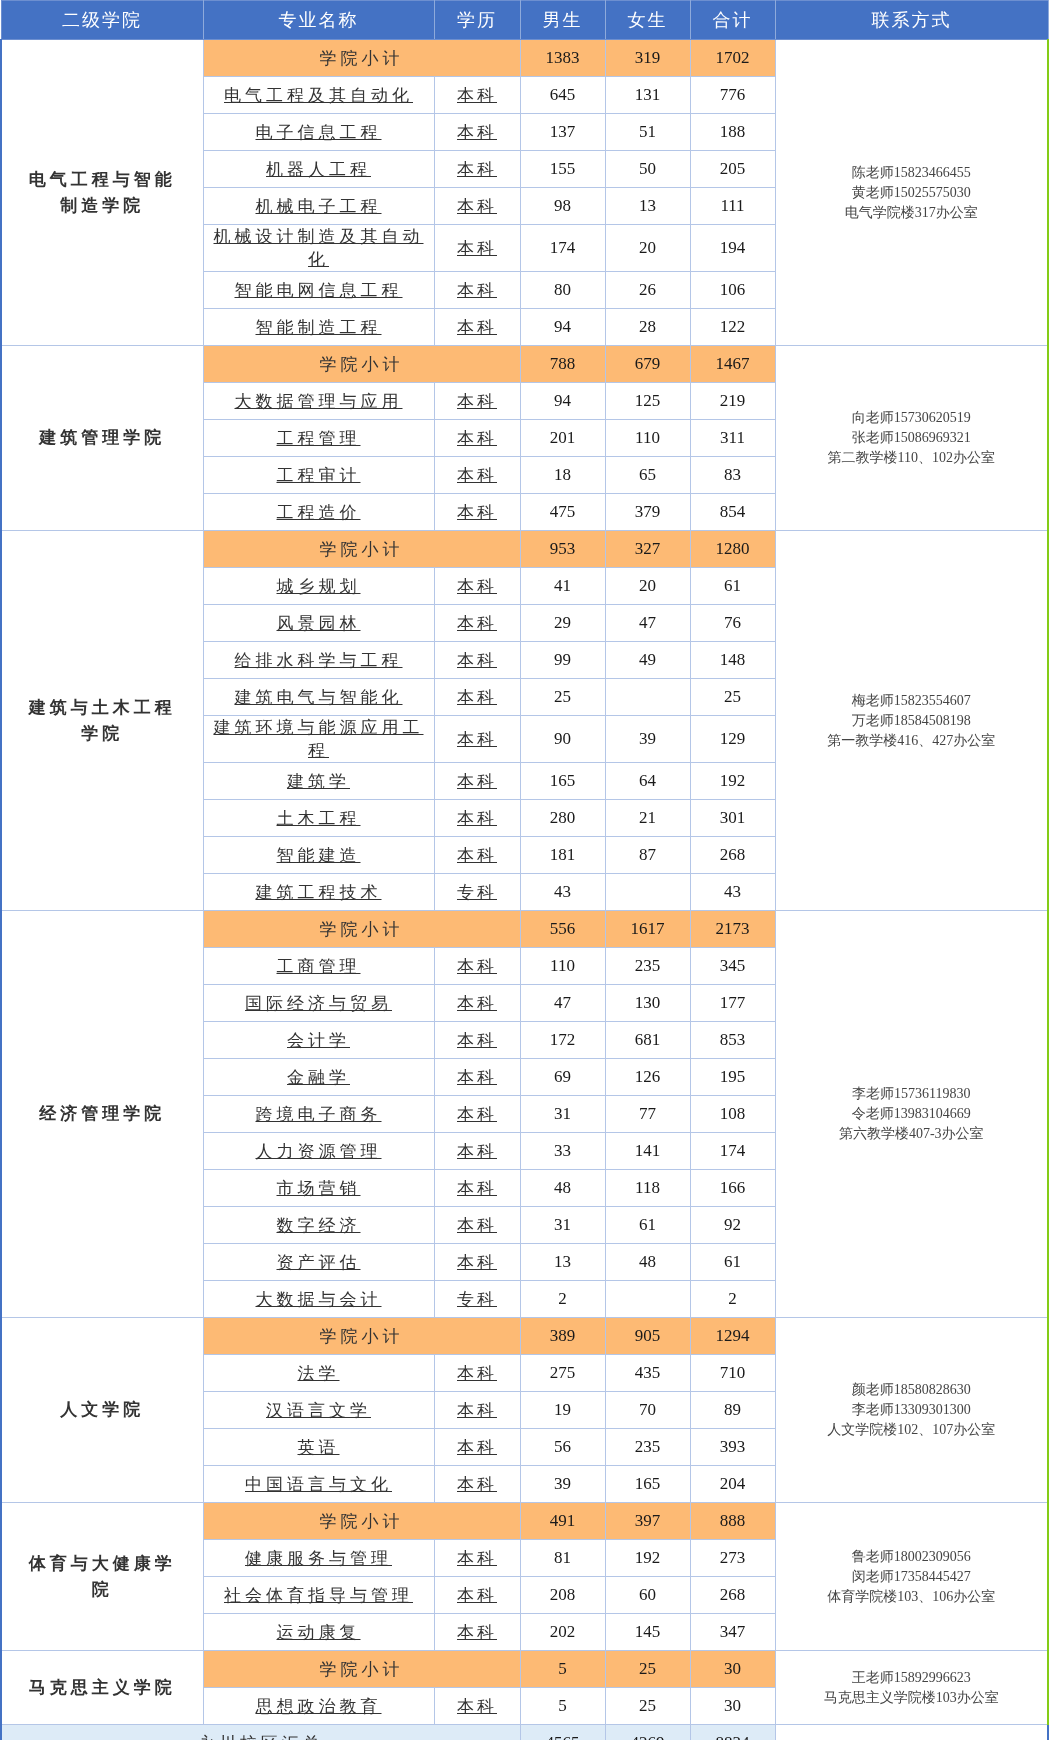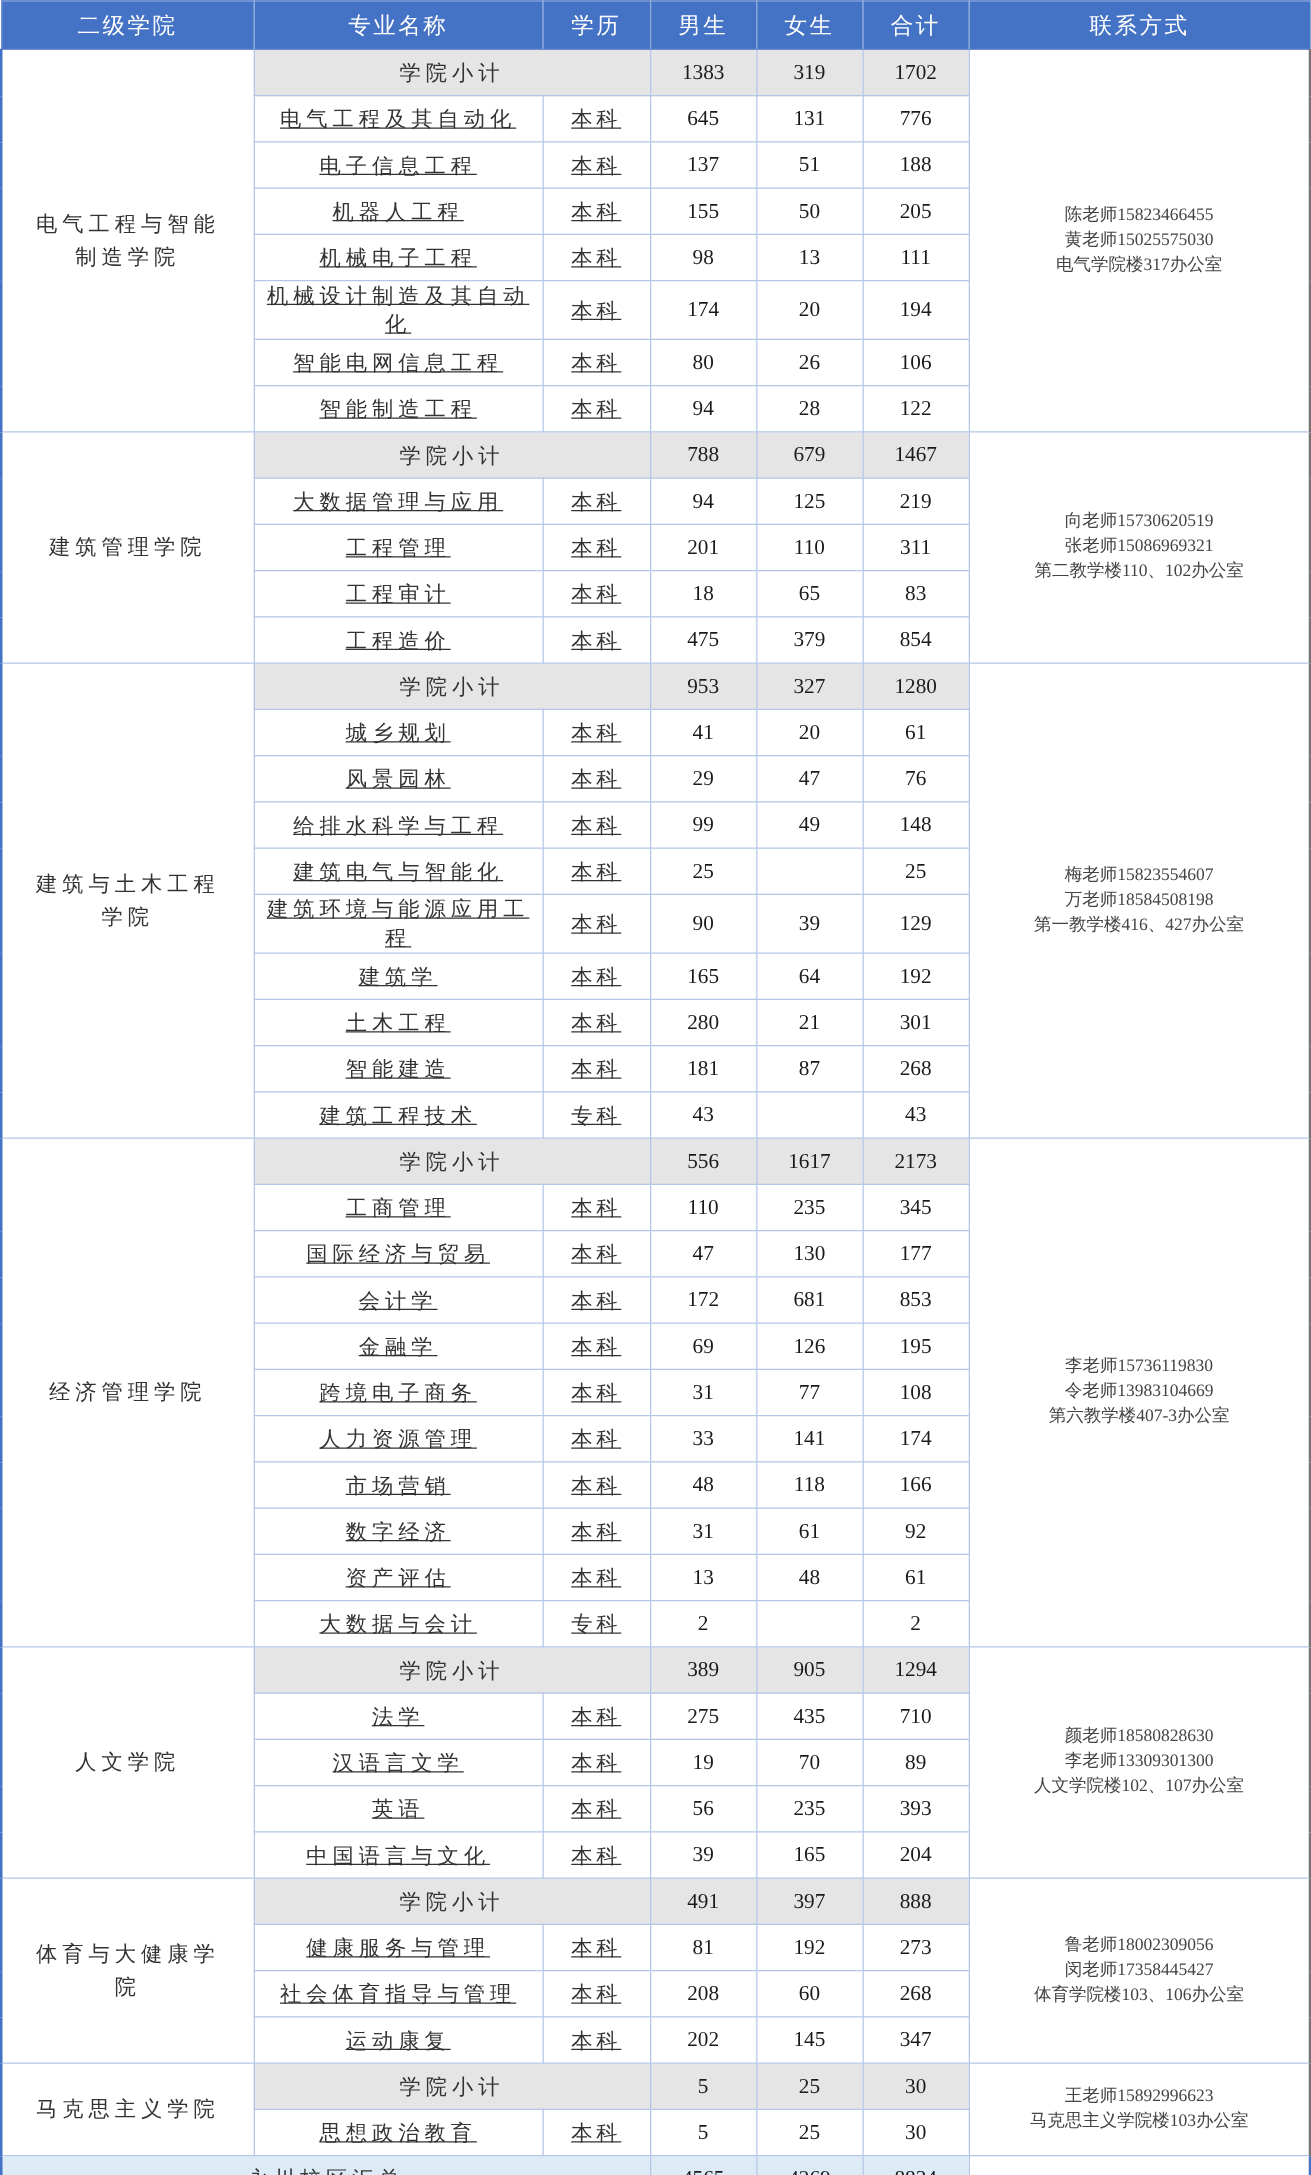--- a/index.html
+++ b/index.html
@@ -36,32 +36,33 @@
     text-align: center;
     vertical-align: middle;
     border: 1px solid #b4c6e7;
   }
   td.college {
     color: #333;
     letter-spacing: 4px;
     line-height: 26px;
     padding: 0 22px;
     border-left: 2px solid #4472c4;
+    font-weight: bold;
   }
   td.major { letter-spacing: 4px; color: #333; text-decoration: underline; }
   td.degree { letter-spacing: 3px; color: #333; text-decoration: underline; }
   td.num { font-size: 17px; }
   td.contact {
     font-size: 14px;
     line-height: 20px;
     color: #444;
-    border-right: 2px solid #737373;
+    border-right: 2px solid #84cc16;
     border-radius: 18px;
   }
-  tr.subtotal td.sub { background: #e5e5e5; }
+  tr.subtotal td.sub { background: #fdba74; }
   tr.subtotal td.sub-label { letter-spacing: 4px; color: #333; }
   tr.grand td { background: #ddebf7; border-bottom: 2px solid #4472c4; }
   tr.grand td.grand-label { letter-spacing: 4px; color: #333; border-left: 2px solid #4472c4; }
   tr.grand td.grand-contact { background: #ffffff; border-right: 2px solid #4472c4; }
   .contact-line { display: block; }
 </style>
 </head>
 <body>
 
 <table>

